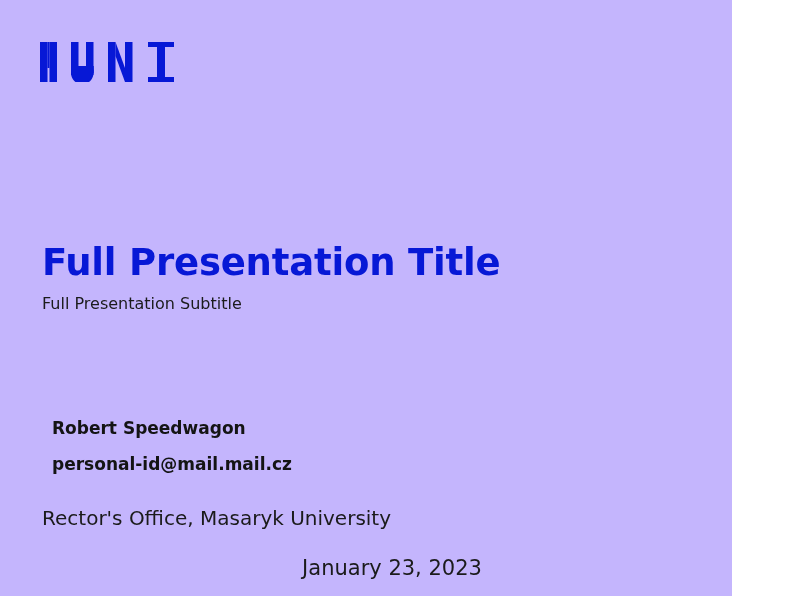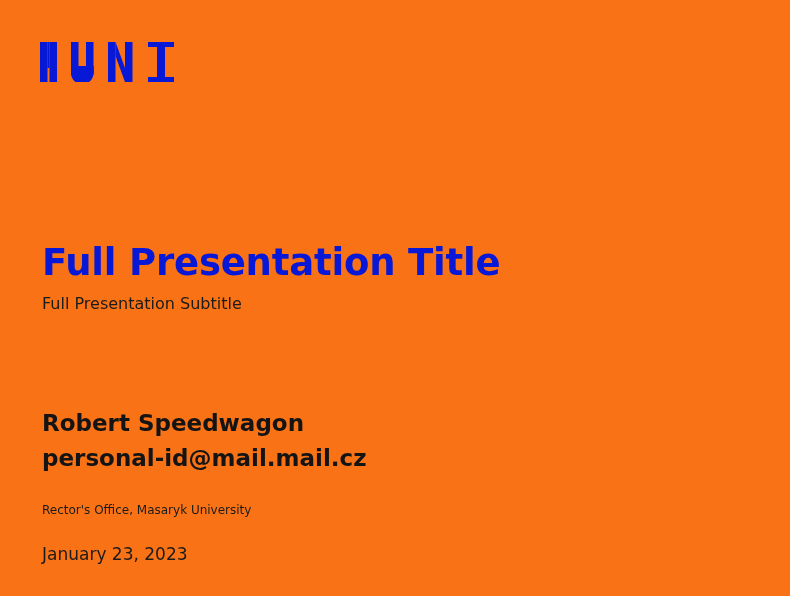--- a/index.html
+++ b/index.html
@@ -9,23 +9,23 @@
   }
   body {
     width: 794px;
     height: 596px;
     font-family: "DejaVu Sans", sans-serif;
     -webkit-font-smoothing: antialiased;
   }
 
   .slide {
     position: relative;
-    width: 790px;
+    width: 732px;
     height: 596px;
-    background: #f97316;
+    background: #c4b5fd;
     overflow: hidden;
     box-sizing: border-box;
     text-decoration: underline;
   }
 
   
   .logo {
     position: absolute;
     left: 40px;
     top: 42px;
@@ -67,44 +67,45 @@
   
   .meta-block {
     position: absolute;
     left: 42px;
     top: 406px;
     width: 700px;
   }
   .author-name,
   .author-email {
     font-family: "DejaVu Sans", sans-serif;
-    font-size: 23px;
+    font-size: 17px;
     font-weight: 700;
     line-height: 1.52;
     color: #141414;
-    margin: 0;
+    margin: 10px;
     white-space: nowrap;
   }
   .affiliation {
     font-family: "DejaVu Sans", sans-serif;
-    font-size: 12px;
+    font-size: 20px;
     font-weight: 400;
     line-height: 1.3;
     color: #1b1b1b;
     margin: 27px 0 0 0;
     white-space: nowrap;
   }
   .date-line {
     font-family: "DejaVu Sans", sans-serif;
-    font-size: 17px;
+    font-size: 21px;
     font-weight: 400;
     line-height: 1.3;
     color: #1b1b1b;
     margin: 24px 0 0 0;
     white-space: nowrap;
+    text-align: center;
   }
 </style>
 </head>
 <body>
 
 <div class="slide">
 
   <div class="logo">
     <svg width="140" height="40" viewBox="0 0 140 40" aria-hidden="true">
       <g fill="#0718d6">

